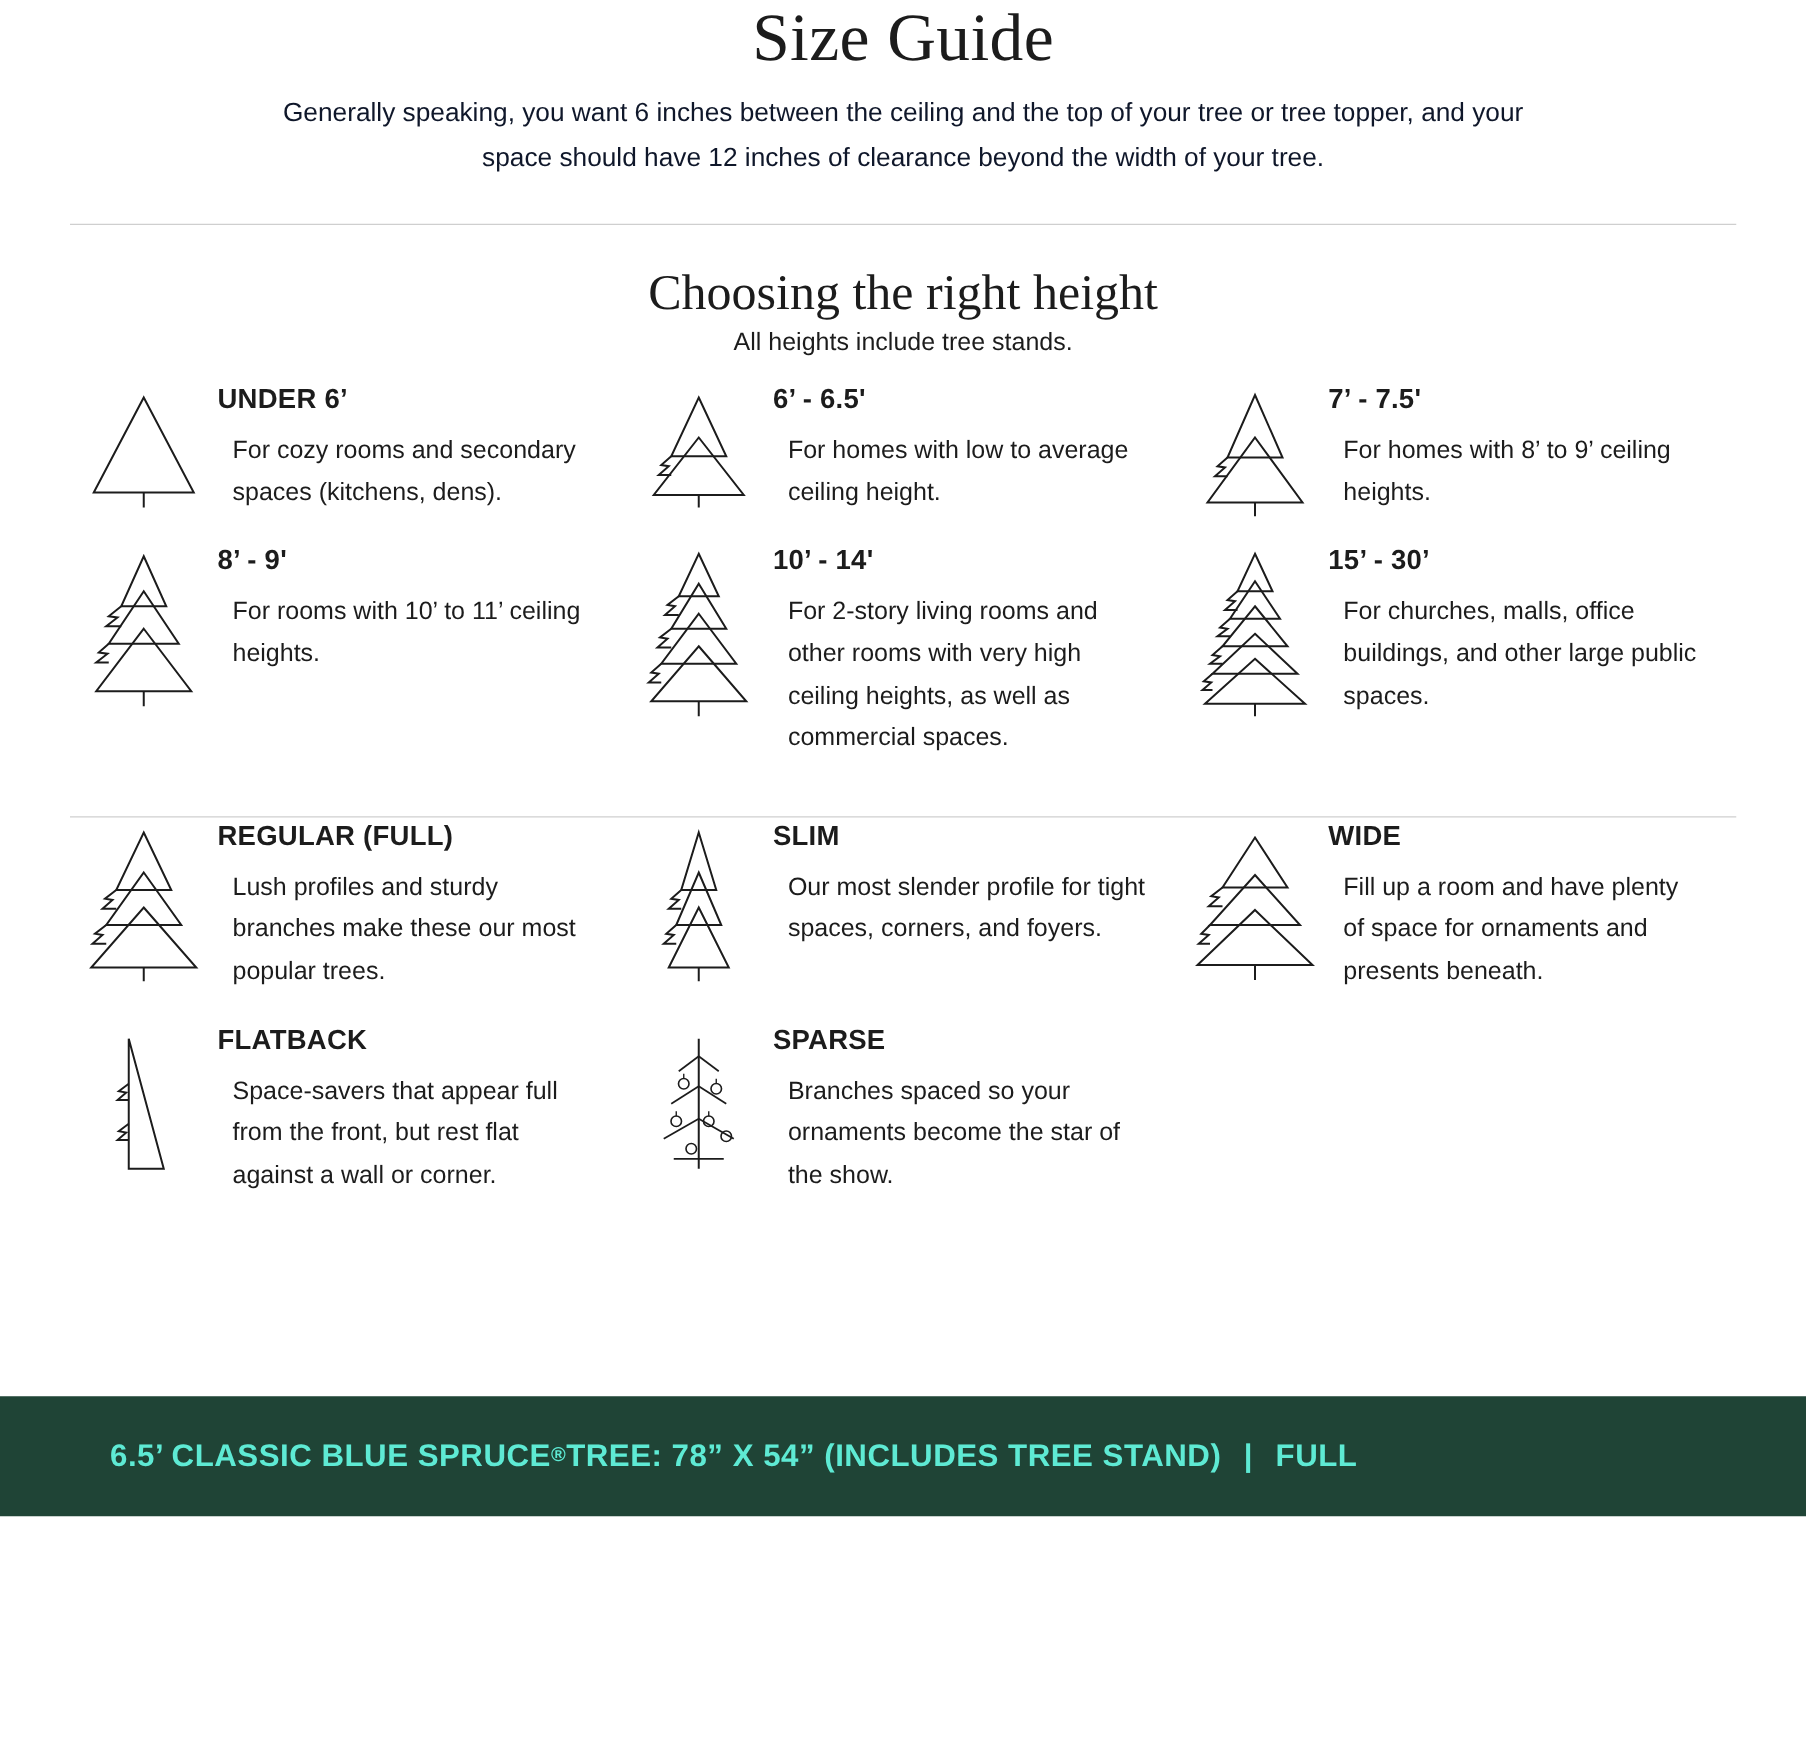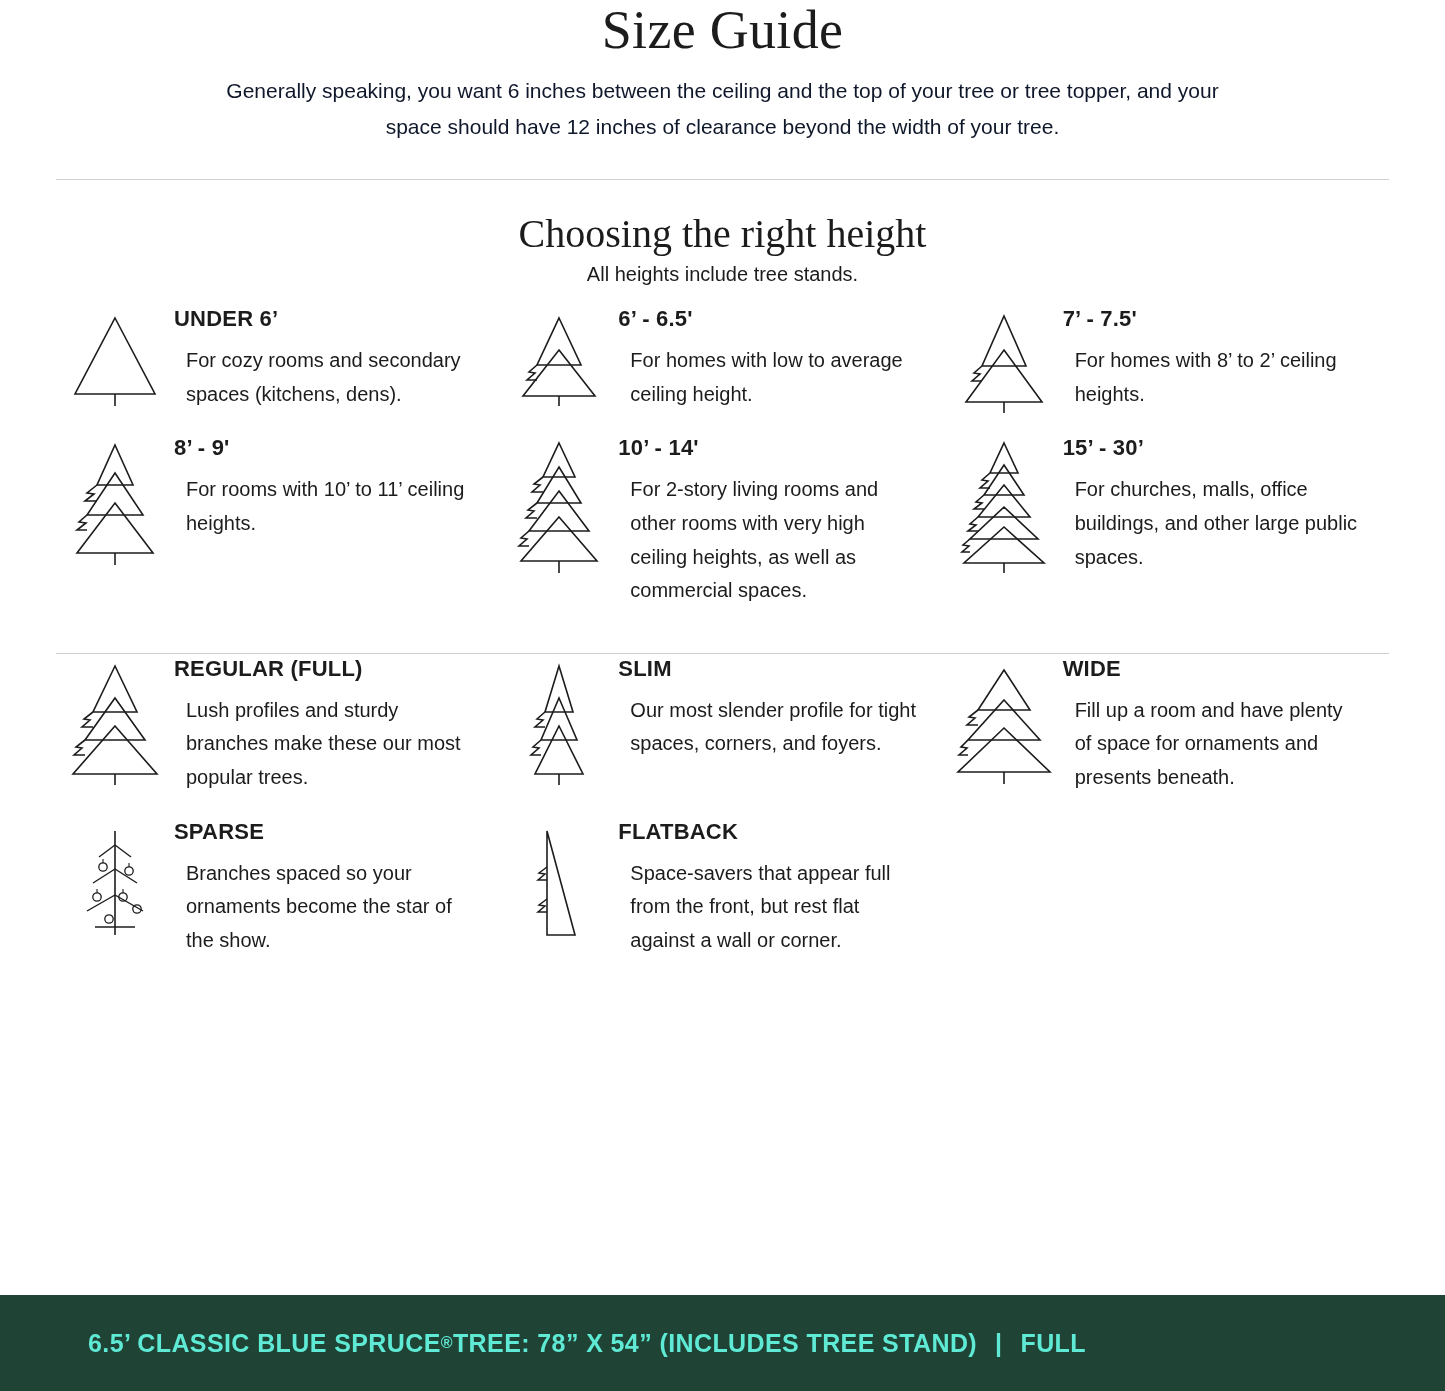--- a/index.html
+++ b/index.html
@@ -11,21 +11,21 @@
     width: 1445px;
     height: 1391px;
     background: #ffffff;
     font-family: "Liberation Sans", sans-serif;
     color: #1c1c1c;
     overflow: hidden;
   }
   .page {
     position: relative;
     width: 1445px;
-    height: 1391px;
+    height: 1213px;
     display: flex;
     flex-direction: column;
   }
   .content {
     flex: 1 1 auto;
     padding: 0 56px;
   }
 
   
   .header {
@@ -174,21 +174,21 @@
         <div class="cell-icon">
           <svg width="92" height="108" viewBox="0 0 92 108">
             <path d="M46 6 L68 56 L24 56 Z" fill="none" stroke="#1c1c1c" stroke-width="1.6"></path>
             <path d="M24 56 L16 63 L22 64 L14 71 L24 71" fill="none" stroke="#1c1c1c" stroke-width="1.6"></path>
             <path d="M46 40 L84 92 L8 92 Z" fill="none" stroke="#1c1c1c" stroke-width="1.6"></path>
             <line x1="46" y1="92" x2="46" y2="103" stroke="#1c1c1c" stroke-width="1.6"></line>
           </svg>
         </div>
         <div class="cell-body">
           <div class="cell-label">7’ - 7.5'</div>
-          <p class="cell-desc">For homes with 8’ to 2’ ceiling heights.</p>
+          <p class="cell-desc">For homes with 8’ to 9’ ceiling heights.</p>
         </div>
       </div>
 
       <div class="cell">
         <div class="cell-icon">
           <svg width="92" height="132" viewBox="0 0 92 132">
             <path d="M46 6 L64 46 L28 46 Z" fill="none" stroke="#1c1c1c" stroke-width="1.6"></path>
             <path d="M28 46 L18 54 L25 55 L16 62 L28 62" fill="none" stroke="#1c1c1c" stroke-width="1.6"></path>
             <path d="M46 34 L74 76 L18 76 Z" fill="none" stroke="#1c1c1c" stroke-width="1.6"></path>
             <path d="M18 76 L10 83 L17 84 L8 91 L18 91" fill="none" stroke="#1c1c1c" stroke-width="1.6"></path>
@@ -290,20 +290,34 @@
             <path d="M24 50 L15 57 L21 58 L13 65 L24 65" fill="none" stroke="#1c1c1c" stroke-width="1.6"></path>
             <path d="M50 40 L86 80 L14 80 Z" fill="none" stroke="#1c1c1c" stroke-width="1.6"></path>
             <path d="M14 80 L7 87 L13 88 L5 95 L14 95" fill="none" stroke="#1c1c1c" stroke-width="1.6"></path>
             <path d="M50 68 L96 112 L4 112 Z" fill="none" stroke="#1c1c1c" stroke-width="1.6"></path>
             <line x1="50" y1="112" x2="50" y2="124" stroke="#1c1c1c" stroke-width="1.6"></line>
           </svg>
         </div>
         <div class="cell-body">
           <div class="cell-label">WIDE</div>
           <p class="cell-desc">Fill up a room and have plenty of space for ornaments and presents beneath.</p>
+        </div>
+      </div>
+
+      <div class="cell">
+        <div class="cell-icon">
+          <svg width="100" height="126" viewBox="0 0 100 126">
+            <path d="M38 8 L38 112 L66 112 Z" fill="none" stroke="#1c1c1c" stroke-width="1.6"></path>
+            <path d="M38 44 L30 50 L36 51 L29 57 L38 57" fill="none" stroke="#1c1c1c" stroke-width="1.5"></path>
+            <path d="M38 76 L30 82 L36 83 L29 89 L38 89" fill="none" stroke="#1c1c1c" stroke-width="1.5"></path>
+          </svg>
+        </div>
+        <div class="cell-body">
+          <div class="cell-label">FLATBACK</div>
+          <p class="cell-desc">Space-savers that appear full from the front, but rest flat against a wall or corner.</p>
         </div>
       </div>
 
       <div class="cell">
         <div class="cell-icon">
           <svg width="100" height="126" viewBox="0 0 100 126">
             <line x1="50" y1="8" x2="50" y2="112" stroke="#1c1c1c" stroke-width="1.6"></line>
             <line x1="50" y1="22" x2="34" y2="34" stroke="#1c1c1c" stroke-width="1.4"></line>
             <line x1="50" y1="22" x2="66" y2="34" stroke="#1c1c1c" stroke-width="1.4"></line>
             <line x1="50" y1="46" x2="28" y2="60" stroke="#1c1c1c" stroke-width="1.4"></line>
@@ -322,34 +336,20 @@
             <line x1="32" y1="66" x2="32" y2="70" stroke="#1c1c1c" stroke-width="1.1"></line>
             <line x1="58" y1="66" x2="58" y2="70" stroke="#1c1c1c" stroke-width="1.1"></line>
           </svg>
         </div>
         <div class="cell-body">
           <div class="cell-label">SPARSE</div>
           <p class="cell-desc">Branches spaced so your ornaments become the star of the show.</p>
         </div>
       </div>
 
-      <div class="cell">
-        <div class="cell-icon">
-          <svg width="100" height="126" viewBox="0 0 100 126">
-            <path d="M38 8 L38 112 L66 112 Z" fill="none" stroke="#1c1c1c" stroke-width="1.6"></path>
-            <path d="M38 44 L30 50 L36 51 L29 57 L38 57" fill="none" stroke="#1c1c1c" stroke-width="1.5"></path>
-            <path d="M38 76 L30 82 L36 83 L29 89 L38 89" fill="none" stroke="#1c1c1c" stroke-width="1.5"></path>
-          </svg>
-        </div>
-        <div class="cell-body">
-          <div class="cell-label">FLATBACK</div>
-          <p class="cell-desc">Space-savers that appear full from the front, but rest flat against a wall or corner.</p>
-        </div>
-      </div>
-
     </div>
   </div>
 
   <div class="footer">
     <span>6.5’ CLASSIC BLUE SPRUCE</span>
     <span class="reg">®</span>
     <span> TREE:   78” X 54” (INCLUDES TREE STAND)</span>
     <span class="sep">|</span>
     <span>FULL</span>
   </div>

